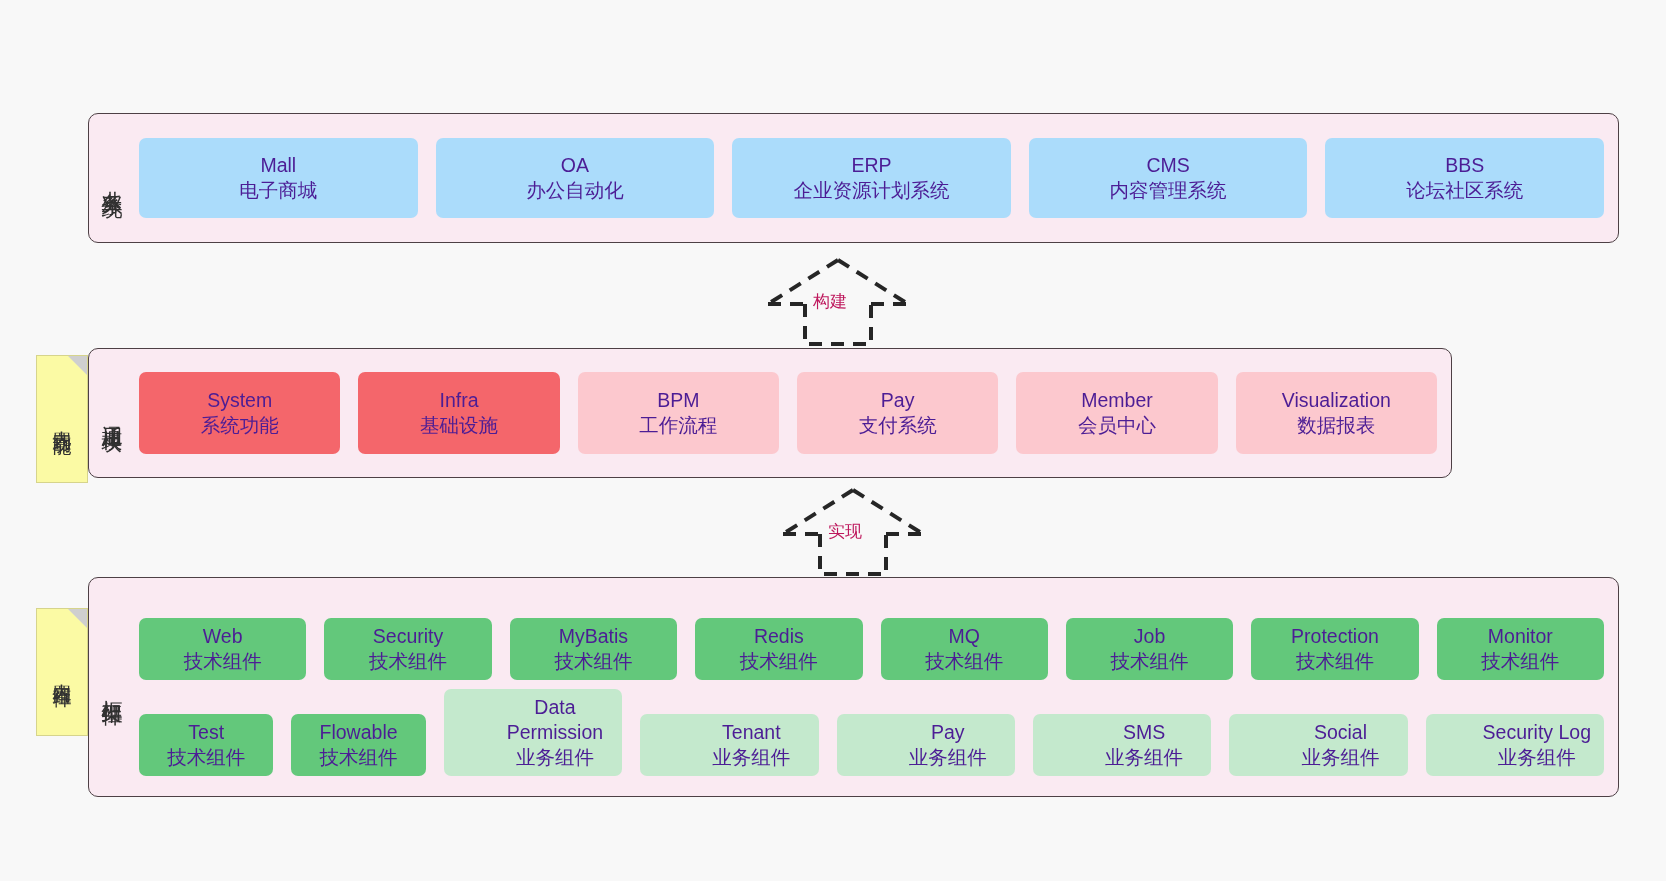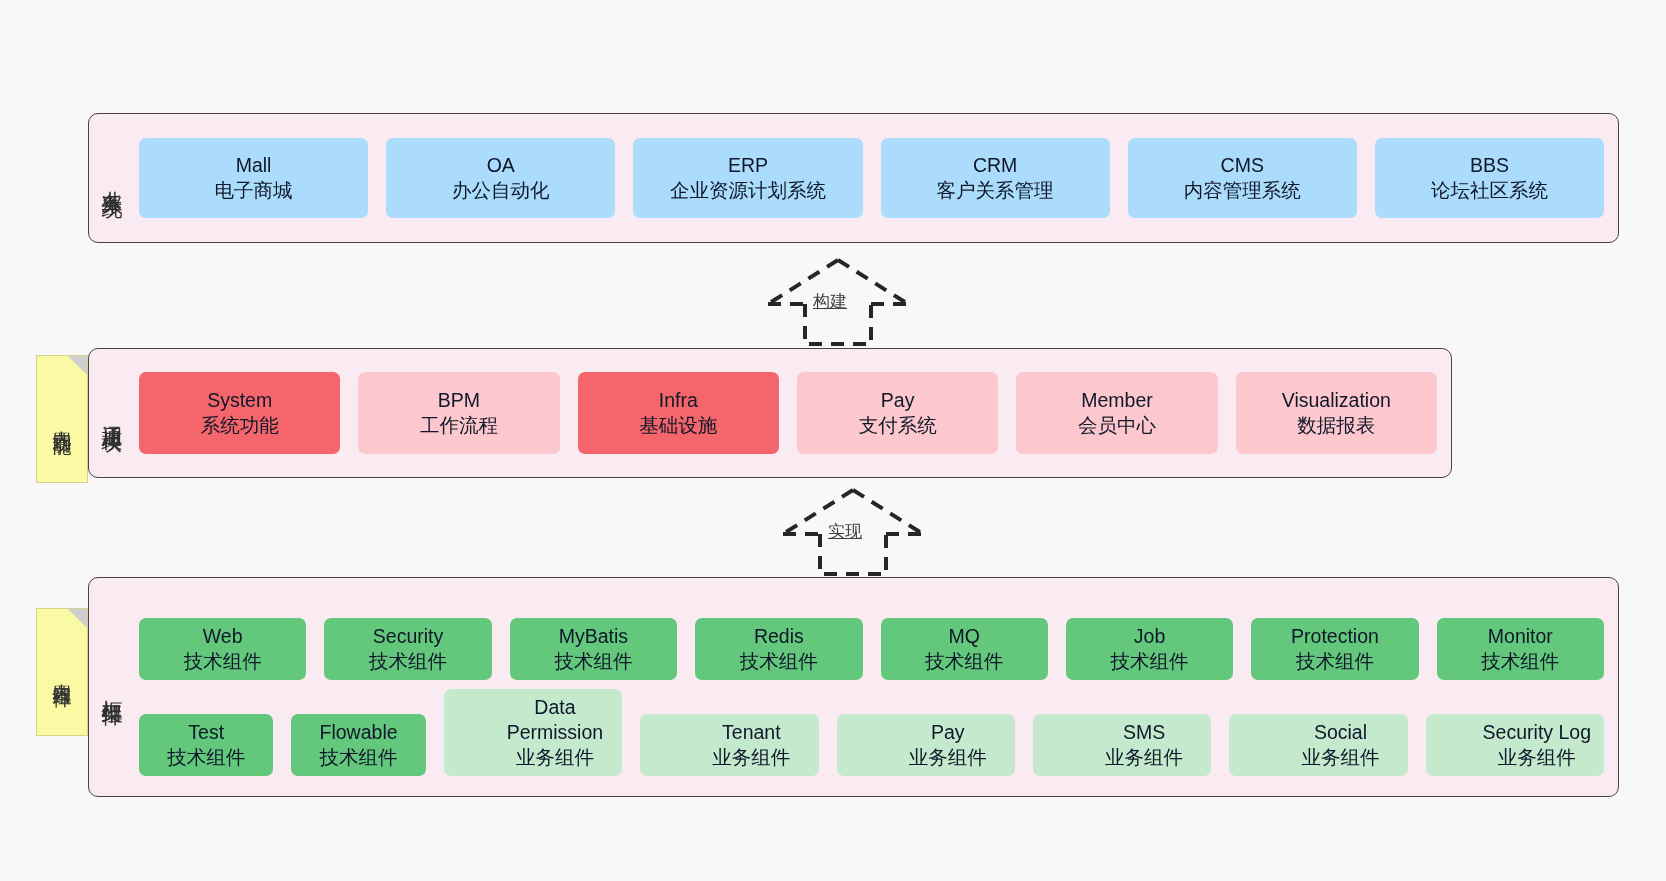--- a/index.html
+++ b/index.html
@@ -54,21 +54,21 @@
   .cell{
     flex:1 1 0;
     border-radius:7px;
     display:flex;
     flex-direction:column;
     align-items:center;
     justify-content:center;
     text-align:center;
     line-height:1.28;
     font-size:19.5px;
-    color:#0f172a;
+    color:#4c1d95;
     padding:6px 4px;
     box-sizing:border-box;
   }
   .cell .en{display:block;}
   .cell .cn{display:block;}
 
   
   .c-blue{background:#abdcfb;}
   .c-red{background:#f4666b;}
   .c-pink{background:#fcc8ce;}
@@ -111,26 +111,25 @@
     border-left:19px solid transparent;
   }
   #note-functions{left:36px;top:355px;height:128px;}
   #note-components{left:36px;top:608px;height:128px;}
 
   
   .arrow-wrap{position:absolute;}
   .arrow-label{
     position:absolute;
     font-size:17px;
-    color:#404040;
+    color:#be185d;
     background:#f8f8f8;
     padding:0 2px;
     white-space:nowrap;
     user-select:none;
-    text-decoration:underline;
   }
   #arrow-build{left:748px;top:252px;width:180px;height:96px;}
   #arrow-build .arrow-label{left:63px;top:38px;}
   #arrow-implement{left:763px;top:482px;width:180px;height:96px;}
   #arrow-implement .arrow-label{left:63px;top:38px;}
 </style>
 </head>
 <body>
 
 <div class="canvas">
@@ -143,24 +142,20 @@
           <span class="en">Mall</span>
           <span class="cn">电子商城</span>
         </div>
         <div class="cell c-blue">
           <span class="en">OA</span>
           <span class="cn">办公自动化</span>
         </div>
         <div class="cell c-blue">
           <span class="en">ERP</span>
           <span class="cn">企业资源计划系统</span>
-        </div>
-        <div class="cell c-blue">
-          <span class="en">CRM</span>
-          <span class="cn">客户关系管理</span>
         </div>
         <div class="cell c-blue">
           <span class="en">CMS</span>
           <span class="cn">内容管理系统</span>
         </div>
         <div class="cell c-blue">
           <span class="en">BBS</span>
           <span class="cn">论坛社区系统</span>
         </div>
       </div>
@@ -179,27 +174,27 @@
   </div>
 
   <div class="layer" id="layer-common">
     <div class="layer-title">通用模块</div>
     <div class="layer-body">
       <div class="row">
         <div class="cell c-red">
           <span class="en">System</span>
           <span class="cn">系统功能</span>
         </div>
+        <div class="cell c-red">
+          <span class="en">Infra</span>
+          <span class="cn">基础设施</span>
+        </div>
         <div class="cell c-pink">
           <span class="en">BPM</span>
           <span class="cn">工作流程</span>
-        </div>
-        <div class="cell c-red">
-          <span class="en">Infra</span>
-          <span class="cn">基础设施</span>
         </div>
         <div class="cell c-pink">
           <span class="en">Pay</span>
           <span class="cn">支付系统</span>
         </div>
         <div class="cell c-pink">
           <span class="en">Member</span>
           <span class="cn">会员中心</span>
         </div>
         <div class="cell c-pink">

